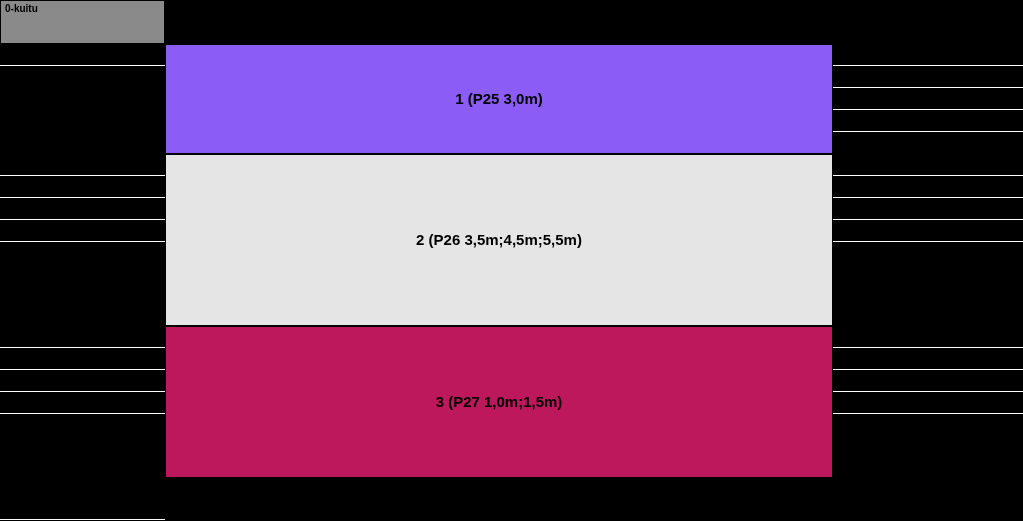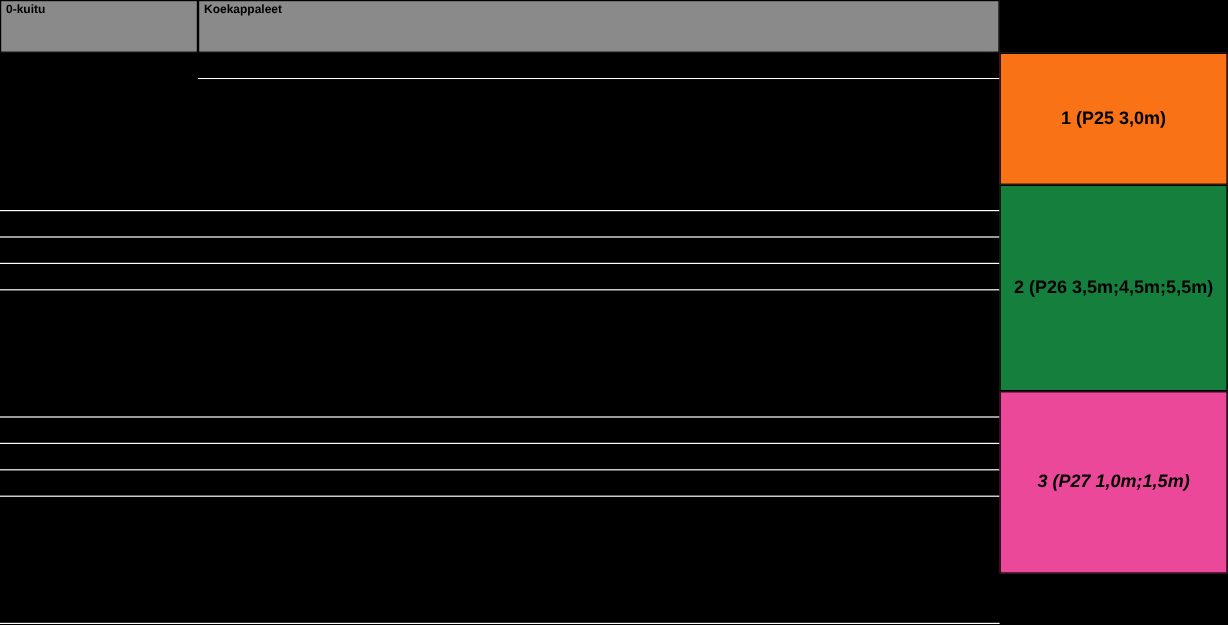--- a/index.html
+++ b/index.html
@@ -31,23 +31,23 @@
     justify-content: center;
     text-align: center;
     font-weight: bold;
     color: #000;
     border: 1px solid #000;
     padding: 4px;
     font-size: 15px;
     line-height: 1.3;
     white-space: pre-line;
   }
-  .kuitu-1 { background: #f97316; }
-  .kuitu-2 { background: #15803d; }
-  .kuitu-3 { background: #ec4899; font-style: italic; }
+  .kuitu-1 { background: #8b5cf6; }
+  .kuitu-2 { background: #e5e5e5; }
+  .kuitu-3 { background: #be185d; }
   .mid-col {
     display: flex;
     flex-direction: column;
     background: #000;
   }
   .mid-inner {
     display: grid;
     grid-template-columns: 1fr 1fr 1fr;
     flex: 0 0 auto;
   }
@@ -94,21 +94,20 @@
   .group3-mid, .group3-right { height: 152px; }
 
   .h22 { height: 22px; }
 </style>
 </head>
 <body>
 
 <div class="table">
 
   <div class="header-cell">0-kuitu</div>
-  <div class="header-cell">Koekappaleet</div>
 
   <div class="spacer-top"></div>
   <div class="spacer-top"></div>
   <div>
     <div class="spacer-top-right"></div>
     <div class="spacer-top-right-2"></div>
   </div>
 
   <div class="kuitu-cell kuitu-1 group1-mid">1 (P25 3,0m)</div>
   <div class="mid-col group1-mid">

